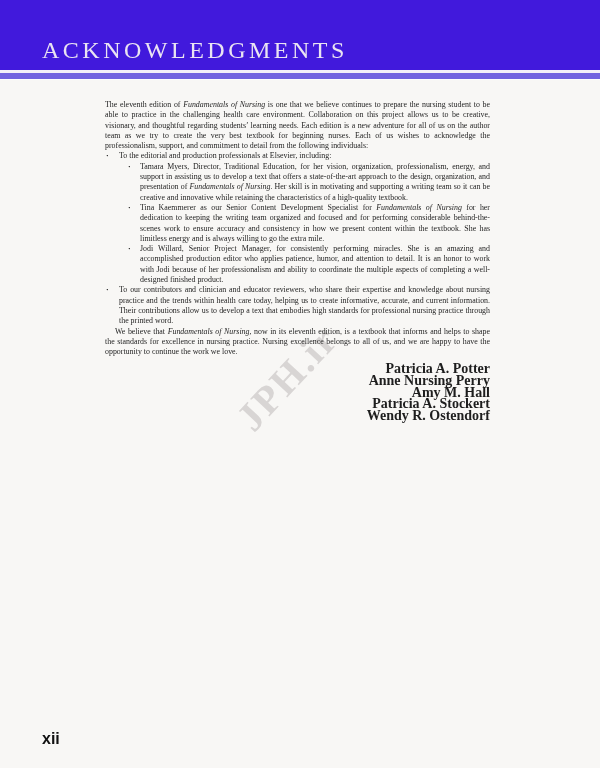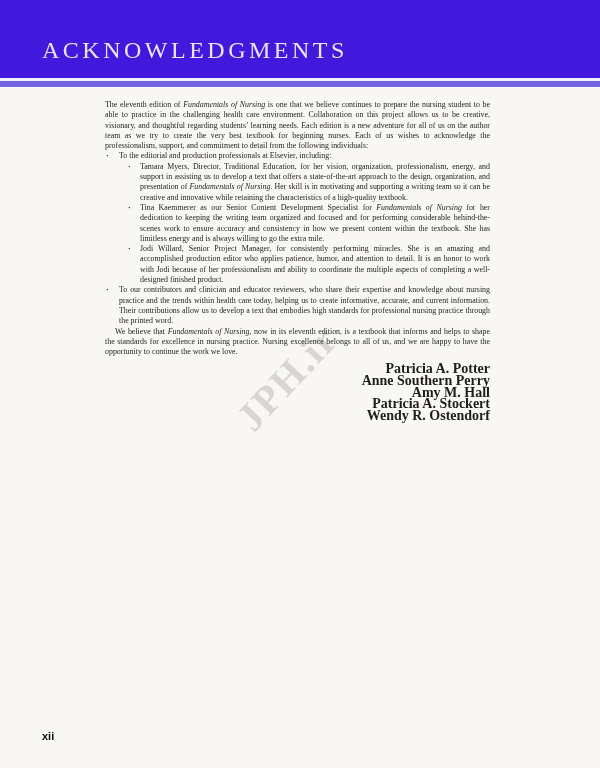--- a/index.html
+++ b/index.html
@@ -11,21 +11,21 @@
   .page {
     position: relative;
     width: 600px;
     height: 768px;
     background: var(--page-bg, #f8f7f5);
     overflow: hidden;
   }
   
   .band {
     position: relative;
-    height: 78px;
+    height: 70px;
     background: var(--header-bg, #4119dc);
   }
   .band-title {
     position: absolute;
     left: 42px;
     top: 38px;
     font-size: 24px;
     line-height: 24px;
     font-weight: normal;
     letter-spacing: 3.5px;
@@ -91,21 +91,21 @@
     font-size: 14px;
     line-height: 11.6px;
   }
   
   .folio {
     position: absolute;
     left: 42px;
     top: 730px;
     font-family: "Liberation Sans", sans-serif;
     font-weight: bold;
-    font-size: 11px;
+    font-size: 16px;
     color: #111111;
     z-index: 2;
   }
 </style>
 </head>
 <body>
 
 <div class="page">
 
   <header class="band">
@@ -137,21 +137,21 @@
       </li>
       <li>
         <div class="li-body"><span>To our contributors and clinician and educator reviewers, who share their expertise and knowledge about nursing practice and the trends within health care today, helping us to create informative, accurate, and current information. Their contributions allow us to develop a text that embodies high standards for professional nursing practice through the printed word.</span></div>
       </li>
     </ul>
 
     <p class="para indented"><span>We believe that </span><span class="it">Fundamentals of Nursing</span><span>, now in its eleventh edition, is a textbook that informs and helps to shape the standards for excellence in nursing practice. Nursing excellence belongs to all of us, and we are happy to have the opportunity to continue the work we love.</span></p>
 
     <div class="signatures">
       <div class="sig">Patricia A. Potter</div>
-      <div class="sig">Anne Southern Perry</div>
+      <div class="sig">Anne Nursing Perry</div>
       <div class="sig">Amy M. Hall</div>
       <div class="sig">Patricia A. Stockert</div>
       <div class="sig">Wendy R. Ostendorf</div>
     </div>
 
   </main>
 
   <div class="folio">xii</div>
 
 </div>

